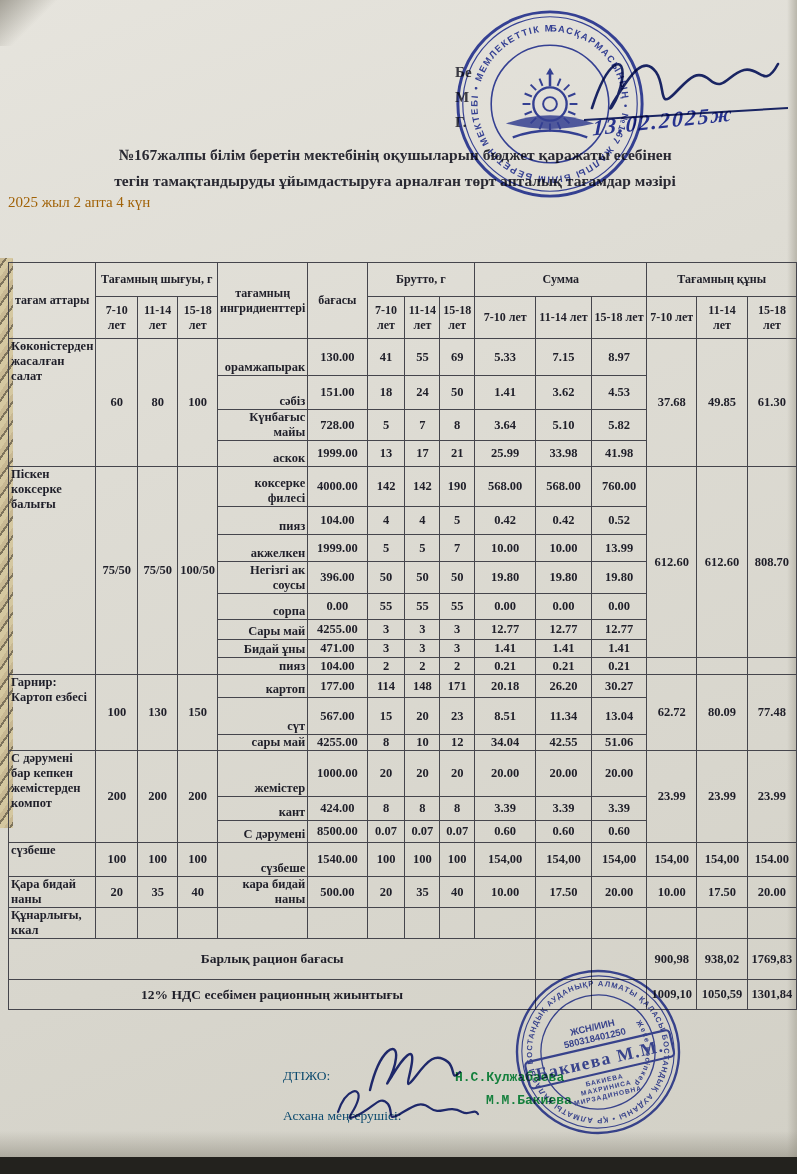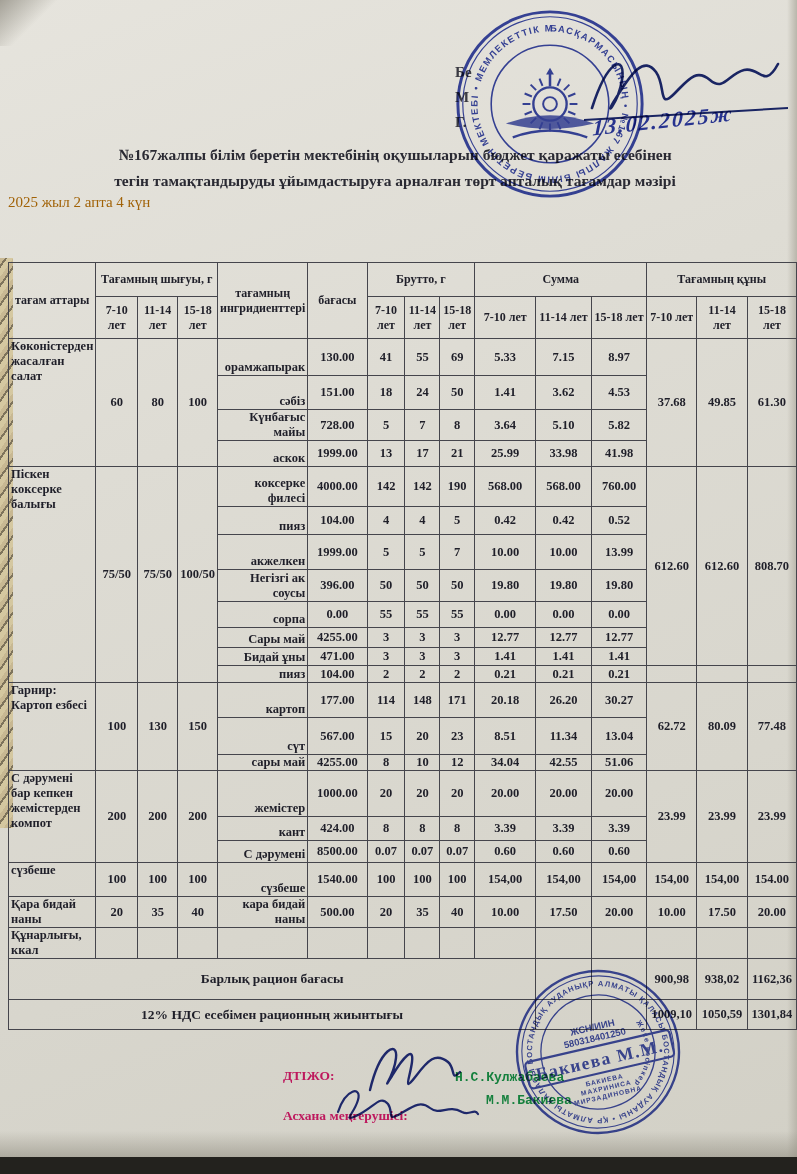--- a/index.html
+++ b/index.html
@@ -28,21 +28,21 @@
   .stamp{position:absolute;mix-blend-mode:multiply;}
   .sig{position:absolute;mix-blend-mode:multiply;}
   table.menu{position:absolute;left:8px;top:262px;border-collapse:collapse;table-layout:fixed;
     font-family:"Liberation Serif",serif;color:#1f1f29;}
   table.menu td,table.menu th{border:1px solid #45454c;overflow:hidden;padding:0 2px;}
   table.menu th{font-size:12px;font-weight:700;vertical-align:middle;}
   td.num{text-align:center;font-weight:700;font-size:12.5px;vertical-align:middle;}
   td.ing{text-align:right;font-weight:700;font-size:12.5px;vertical-align:bottom;padding:1px 3px;}
   td.dish{text-align:left;font-weight:700;font-size:12.5px;vertical-align:top;padding:2px 3px;}
   td.flabel{text-align:center;font-weight:700;font-size:13.5px;vertical-align:middle;padding:2px 4px;}
-  .footline{position:absolute;font-weight:700;font-size:13.5px;color:#be185d;}
+  .footline{position:absolute;font-weight:400;font-size:13.5px;color:#0c4a6e;}
   .footname{position:absolute;font-weight:700;font-size:13px;color:#15803d;font-family:Liberation Mono, monospace;}
 </style>
 </head>
 <body>
 
 <div class="corner-shadow"></div>
 <div class="right-shade"></div>
 <div class="rope-edge"></div>
 <div class="bottom-shade"></div>
 <div class="bottom-strip"></div>
@@ -170,21 +170,21 @@
       <tr style="height:28px">
         <td class="ing">пияз</td>
         <td class="num">104.00</td>
         <td class="num">4</td>
         <td class="num">4</td>
         <td class="num">5</td>
         <td class="num">0.42</td>
         <td class="num">0.42</td>
         <td class="num">0.52</td>
       </tr>
-      <tr style="height:35px">
+      <tr style="height:27px">
         <td class="ing">акжелкен</td>
         <td class="num">1999.00</td>
         <td class="num">5</td>
         <td class="num">5</td>
         <td class="num">7</td>
         <td class="num">10.00</td>
         <td class="num">10.00</td>
         <td class="num">13.99</td>
       </tr>
       <tr style="height:32px">
@@ -233,21 +233,21 @@
         <td class="num">2</td>
         <td class="num">2</td>
         <td class="num">2</td>
         <td class="num">0.21</td>
         <td class="num">0.21</td>
         <td class="num">0.21</td>
         <td class="num"></td>
         <td class="num"></td>
         <td class="num"></td>
       </tr>
-      <tr style="height:35px">
+      <tr style="height:23px">
         <td class="dish" rowspan="3">Гарнир: Картоп езбесі</td>
         <td class="num" rowspan="3">100</td>
         <td class="num" rowspan="3">130</td>
         <td class="num" rowspan="3">150</td>
         <td class="ing">картоп</td>
         <td class="num">177.00</td>
         <td class="num">114</td>
         <td class="num">148</td>
         <td class="num">171</td>
         <td class="num">20.18</td>
@@ -364,21 +364,21 @@
         <td class="num" rowspan="1"></td>
         <td class="num" rowspan="1"></td>
         <td class="num" rowspan="1"></td>
       </tr>
       <tr style="height:41px">
         <td class="flabel" colspan="10">Барлық рацион бағасы</td>
         <td></td>
         <td></td>
         <td class="num">900,98</td>
         <td class="num">938,02</td>
-        <td class="num">1162,36</td>
+        <td class="num">1769,83</td>
       </tr>
       <tr style="height:30px">
         <td class="flabel" colspan="10">12% НДС есебімен рационның жиынтығы</td>
         <td></td>
         <td></td>
         <td class="num">1009,10</td>
         <td class="num">1050,59</td>
         <td class="num">1301,84</td>
       </tr>
     </tbody>

